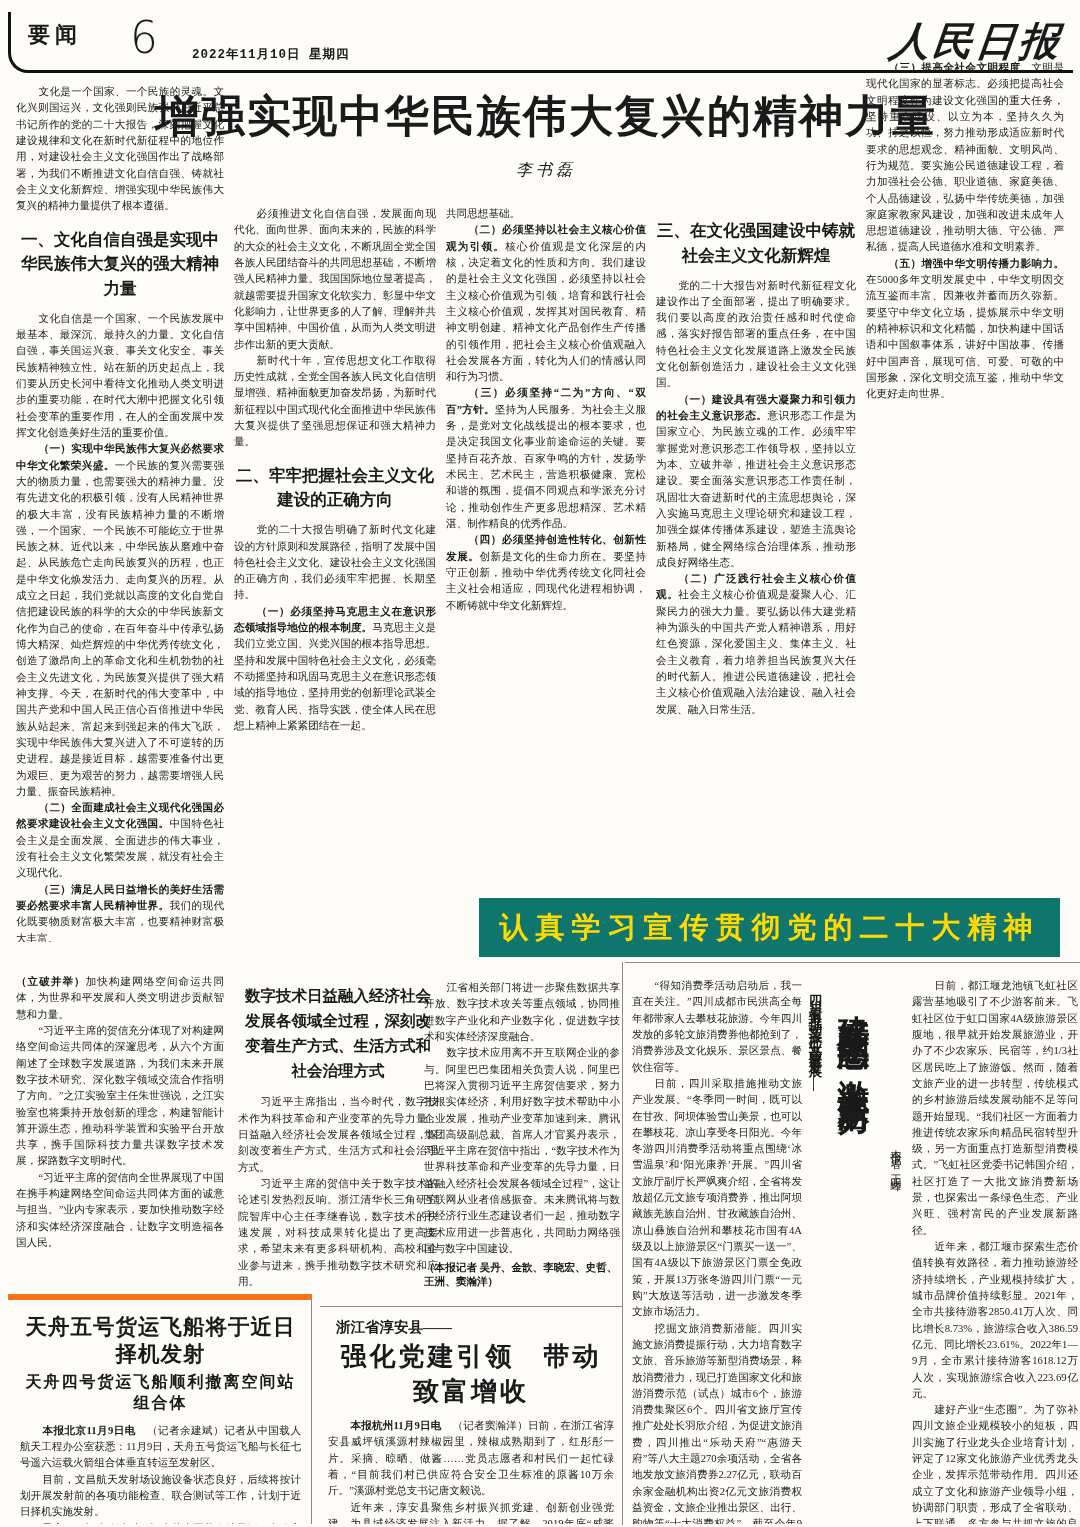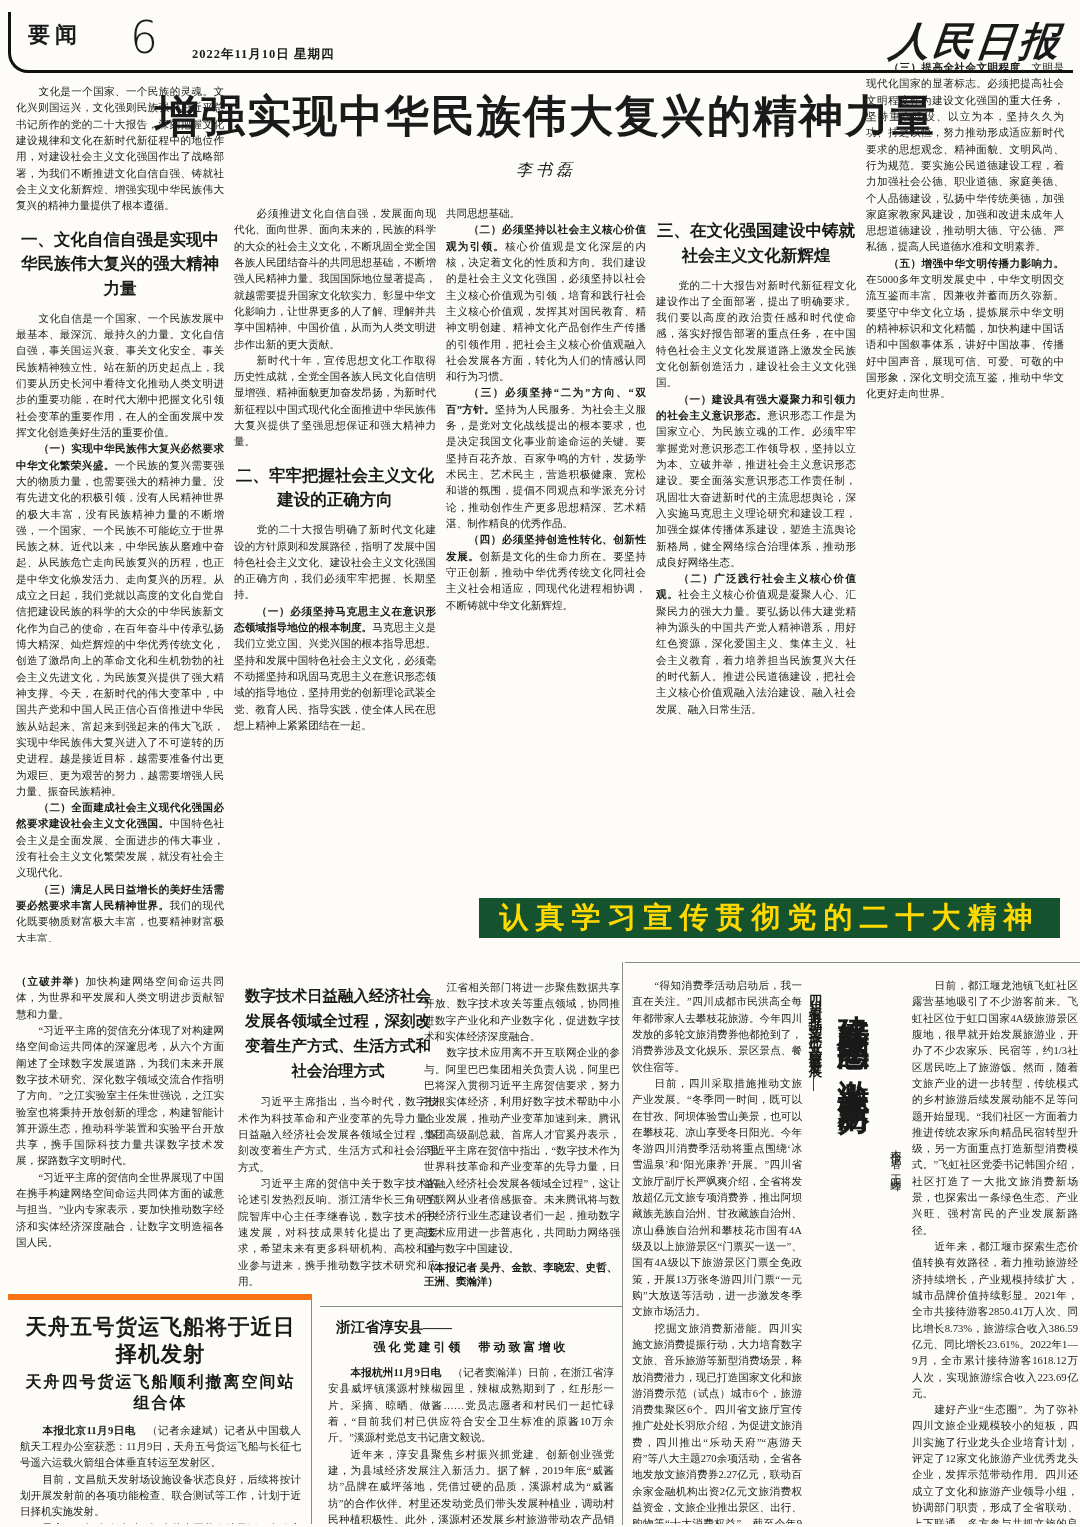--- a/index.html
+++ b/index.html
@@ -5,52 +5,52 @@
   html,body{margin:0;padding:0;background:#d8d6d0;}
   .page{position:relative;width:1080px;height:1527px;margin:0 auto;background:#fdfcf8;color:#1a1a1a;
         font-family:"Liberation Serif",serif;overflow:hidden;}
   
   .mast-rule{position:absolute;left:8px;top:12px;width:1062px;height:58px;
              border-left:3px solid #111;border-bottom:3px solid #111;border-bottom-left-radius:20px;}
   .sec-name{position:absolute;left:28px;top:20px;font-size:22px;font-weight:bold;letter-spacing:5px;
             font-family:"Liberation Serif",serif;}
   .page-num{position:absolute;left:130px;top:12px;font-size:44px;font-family:"DejaVu Sans",sans-serif;font-weight:300;}
   .mast-date{position:absolute;left:192px;top:46px;font-size:12.5px;font-weight:bold;
-             font-family:Liberation Serif, serif;letter-spacing:1px;}
+             font-family:Liberation Mono, monospace;letter-spacing:1px;}
   .paper-logo{position:absolute;right:18px;top:14px;font-size:40px;font-weight:bold;font-style:italic;
               transform:skewX(-6deg);letter-spacing:3px;font-family:"Liberation Serif",serif;}
   
   .main-title{position:absolute;left:150px;top:94px;width:792px;text-align:center;
               font-family:Liberation Mono, monospace;font-weight:900;font-size:44px;line-height:1.15;letter-spacing:2px;}
   .main-byline{position:absolute;left:150px;top:160px;width:792px;text-align:center;
                font-style:italic;font-size:16px;letter-spacing:4px;}
   .col{position:absolute;overflow:hidden;text-align:justify;}
   .para{font-size:10.6px;line-height:1.54;text-indent:2.12em;margin:0;}
   .para.ni{text-indent:0;}
   .para b{font-weight:bold;}
   .sec-h{font-family:"DejaVu Sans",sans-serif;font-weight:bold;font-size:16.5px;line-height:1.5;
          text-align:center;text-indent:0;margin:13px 0 9px;}
   
-  .banner{position:absolute;left:479px;top:898px;width:581px;height:40px;background:#14532d;
+  .banner{position:absolute;left:479px;top:898px;width:581px;height:59px;background:#0f766e;
           color:#ffd900;display:flex;align-items:center;justify-content:center;
           font-family:"DejaVu Sans",sans-serif;font-weight:900;font-size:29px;letter-spacing:7px;}
   
   .rule-h{position:absolute;border-top:1px solid #8a8a8a;height:0;}
   .rule-v{position:absolute;border-left:1px solid #8a8a8a;width:0;}
   
   .art-title-sm{font-family:"DejaVu Sans",sans-serif;font-weight:bold;font-size:15.5px;line-height:1.62;
                 text-align:center;text-indent:0;margin:4px 2px 10px;}
   .byline-r{font-size:10.6px;font-weight:bold;text-align:left;margin-top:4px;}
   .box{position:absolute;box-sizing:border-box;overflow:hidden;}
   .tz-title{font-family:"DejaVu Sans",sans-serif;font-weight:900;font-size:21.5px;line-height:1.25;
             text-align:center;margin:4px 0 4px;letter-spacing:1px;}
   .tz-sub{font-family:"Liberation Serif",serif;font-weight:bold;font-size:16px;text-align:center;
           letter-spacing:2px;margin:0 0 9px;}
   .ca-kicker{font-weight:bold;font-size:14.5px;margin:3px 0 2px 8px;}
-  .ca-title{font-family:"DejaVu Sans",sans-serif;font-weight:900;font-size:12px;text-align:center;
+  .ca-title{font-family:"DejaVu Sans",sans-serif;font-weight:900;font-size:26px;text-align:center;
             letter-spacing:3px;margin:2px 0 9px;}
   .vert{writing-mode:vertical-rl;position:absolute;}
   .sc-kicker{font-weight:bold;font-size:13.5px;letter-spacing:5px;}
   .sc-title{font-family:"DejaVu Sans",sans-serif;font-weight:900;font-size:32px;letter-spacing:4px;line-height:1;}
   .sc-byline{font-size:11px;letter-spacing:3px;}
 </style>
 </head>
 <body>
 
 <div class="page">

